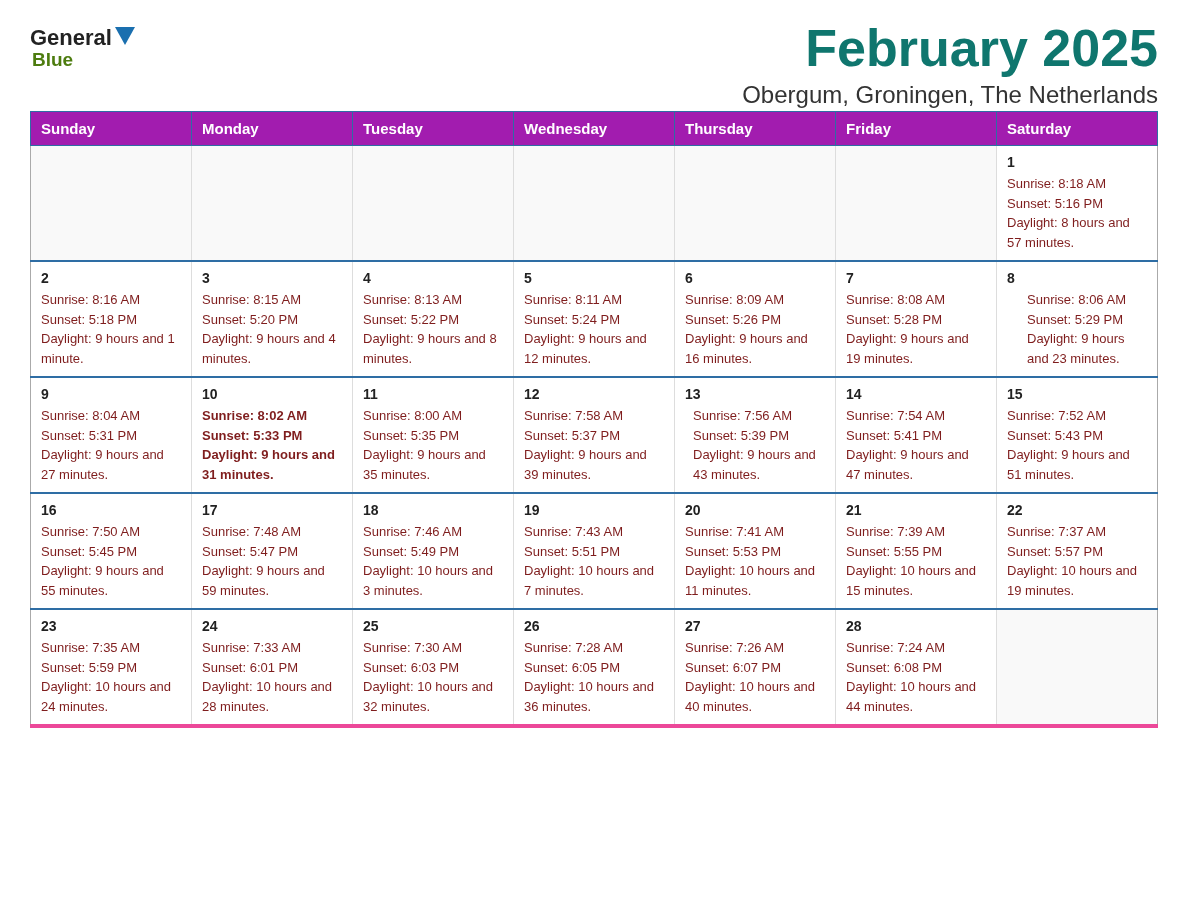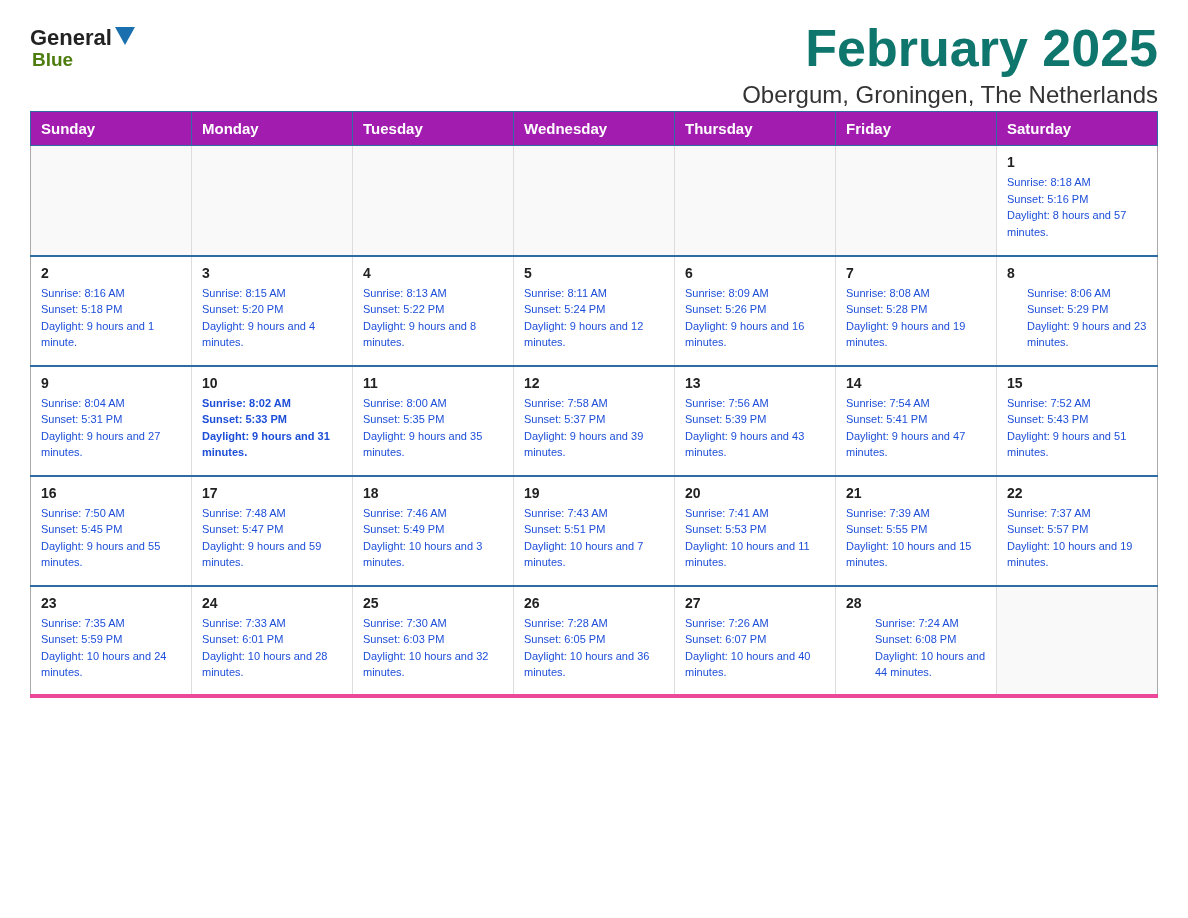--- a/index.html
+++ b/index.html
@@ -75,22 +75,22 @@
     }
     tbody td:first-child { border-left: 1px solid #aaa; }
     tbody td:last-child { border-right: 1px solid #aaa; }
     .day-number {
       font-size: 14px;
       font-weight: bold;
       display: block;
       margin-bottom: 4px;
     }
     .day-info {
-      font-size: 11px;
-      color: #1d4ed8;
+      font-size: 13px;
+      color: #7f1d1d;
       line-height: 1.5;
     }
     .empty-cell { background: #f9f9f9; }
     tbody tr:last-child { border-bottom: 4px solid #ec4899; }
     tbody tr:first-child td { border-top: none; }
   </style>
 </head>
 <body>
 
 <div class="header">
@@ -204,21 +204,21 @@
 Daylight: 9 hours and 35 minutes.</div>
         </td>
         <td>
           <span class="day-number">12</span>
           <div class="day-info" style="white-space: pre-line;">Sunrise: 7:58 AM
 Sunset: 5:37 PM
 Daylight: 9 hours and 39 minutes.</div>
         </td>
         <td>
           <span class="day-number">13</span>
-          <div class="day-info" style="white-space: pre-line;">Sunrise: 7:56 AM
+          <div class="day-info" style="white-space: pre-line; margin-left: 8px;">Sunrise: 7:56 AM
 Sunset: 5:39 PM
 Daylight: 9 hours and 43 minutes.</div>
         </td>
         <td>
           <span class="day-number">14</span>
           <div class="day-info" style="white-space: pre-line;">Sunrise: 7:54 AM
 Sunset: 5:41 PM
 Daylight: 9 hours and 47 minutes.</div>
         </td>
         <td>
@@ -298,20 +298,20 @@
 Daylight: 10 hours and 36 minutes.</div>
         </td>
         <td>
           <span class="day-number">27</span>
           <div class="day-info" style="white-space: pre-line;">Sunrise: 7:26 AM
 Sunset: 6:07 PM
 Daylight: 10 hours and 40 minutes.</div>
         </td>
         <td>
           <span class="day-number">28</span>
-          <div class="day-info" style="white-space: pre-line; margin-left: 29px;">Sunrise: 7:24 AM
+          <div class="day-info" style="white-space: pre-line;">Sunrise: 7:24 AM
 Sunset: 6:08 PM
 Daylight: 10 hours and 44 minutes.</div>
         </td>
         <td class="empty-cell"></td>
       </tr>
     </tbody>
 </table>
 
 </body></html>

